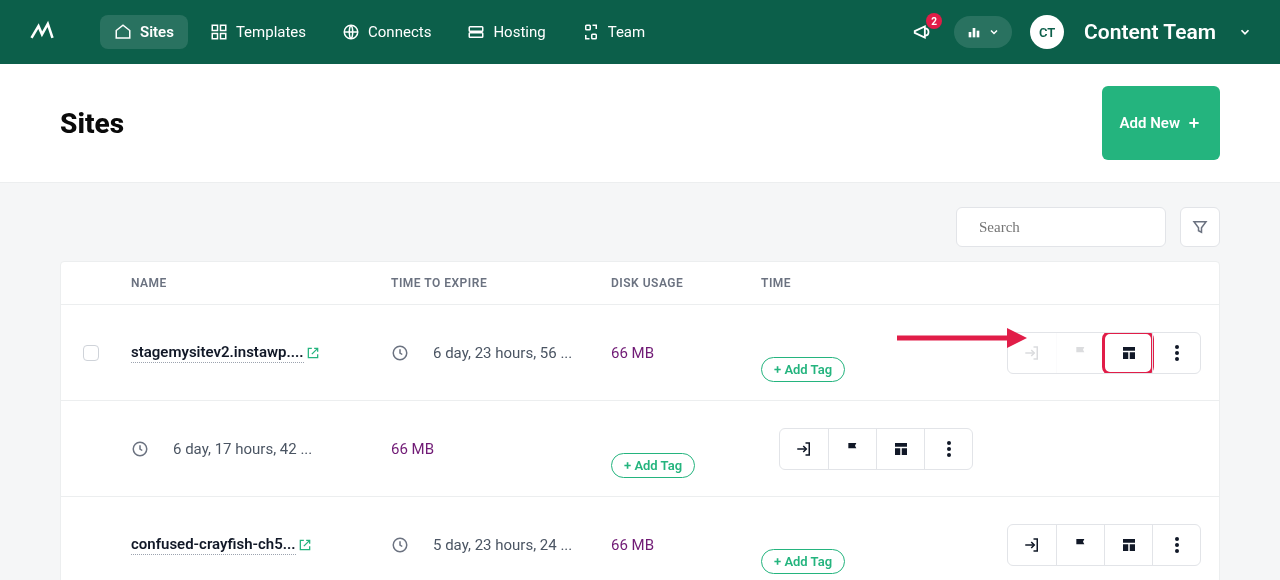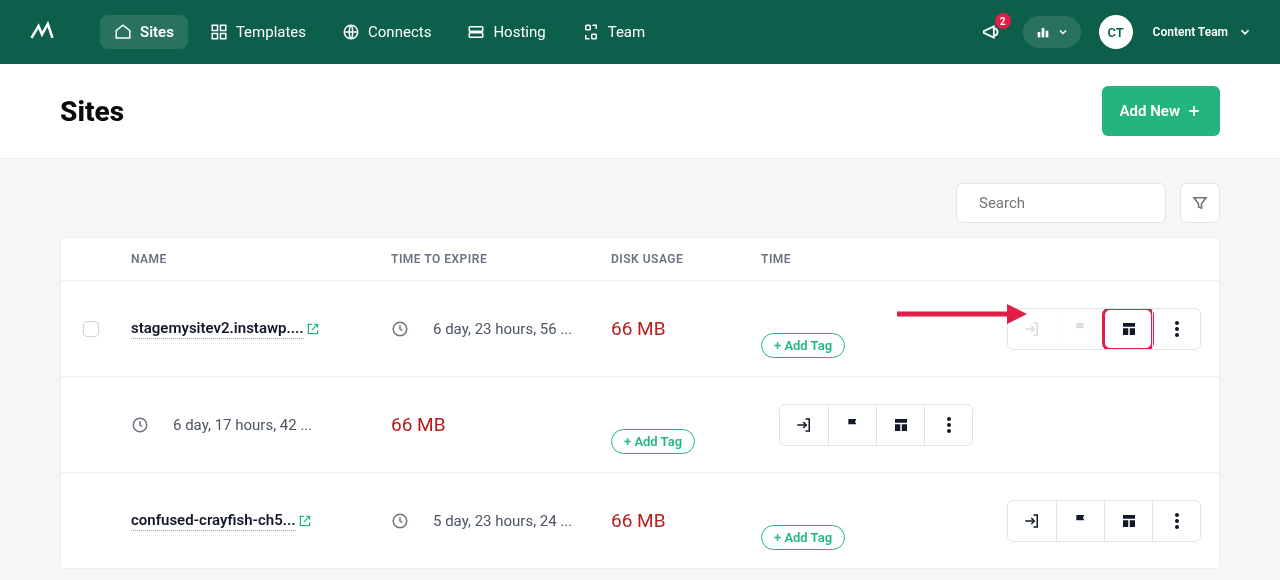--- a/index.html
+++ b/index.html
@@ -11,44 +11,44 @@
   .logo svg { display: block; }
   .nav-item { display: flex; align-items: center; gap: 8px; color: #fff; font-size: 15px; padding: 8px 14px; border-radius: 8px; cursor: pointer; }
   .nav-item.active { background: rgba(255,255,255,0.12); font-weight: 600; }
   .nav-icon { width: 18px; height: 18px; display: flex; align-items: center; justify-content: center; }
 
   .topbar-spacer { flex: 1; }
   .bell-wrap { position: relative; color: #fff; padding: 6px; cursor: pointer; margin-right: 6px; }
   .badge { position: absolute; top: -2px; right: -2px; background: #e11d48; color: #fff; font-size: 10px; font-weight: 700; width: 16px; height: 16px; border-radius: 50%; display: flex; align-items: center; justify-content: center; }
   .chart-btn { background: rgba(255,255,255,0.12); color: #fff; padding: 8px 12px; border-radius: 999px; display: flex; align-items: center; gap: 6px; cursor: pointer; margin-right: 10px; }
   .avatar { width: 34px; height: 34px; border-radius: 50%; background: #fff; color: #0c5f4a; font-weight: 600; font-size: 13px; display: flex; align-items: center; justify-content: center; margin-right: 12px; }
-  .team-name { color: #fff; font-size: 12px; font-weight: 600; margin-right: 2px; }
+  .team-name { color: #fff; font-size: 21px; font-weight: 600; margin-right: 14px; }
   .team-caret { color: #fff; }
 
   
   .page-header { background: #fff; padding: 22px 60px; display: flex; align-items: center; border-bottom: 1px solid #eceeef; }
   .page-title { font-size: 28px; font-weight: 800; color: #0a0a0a; }
-  .add-btn { margin-left: auto; background: #24b47e; color: #fff; border: none; padding: 16px 18px; border-radius: 6px; font-size: 15px; font-weight: 600; display: flex; align-items: center; gap: 6px; cursor: pointer; }
+  .add-btn { margin-left: auto; background: #24b47e; color: #fff; border: none; padding: 28px 18px; border-radius: 6px; font-size: 15px; font-weight: 600; display: flex; align-items: center; gap: 6px; cursor: pointer; }
 
   
   .toolbar { padding: 24px 60px 14px; display: flex; justify-content: flex-end; gap: 14px; }
   .search-box { display: flex; align-items: center; gap: 8px; background: #fff; border: 1px solid #e2e4e8; border-radius: 6px; padding: 8px 14px; width: 210px; }
-  .search-box input { border: none; outline: none; font-size: 15px; flex: 1; background: transparent; }
+  .search-box input { border: none; outline: none; font-size: 15px; flex: 1; background: transparent; font-family: Liberation Serif, serif; }
   .filter-btn { background: #fff; border: 1px solid #e2e4e8; border-radius: 6px; width: 40px; height: 40px; display: flex; align-items: center; justify-content: center; cursor: pointer; color: #6b7280; }
 
   
   .table { margin: 0 60px; background: #fff; border: 1px solid #eceeef; border-radius: 4px; }
   .thead { display: grid; grid-template-columns: 60px 260px 220px 150px 220px 1fr; padding: 14px 10px 14px 10px; font-size: 12px; letter-spacing: .5px; color: #6b7280; font-weight: 600; position: relative; }
   .row { display: grid; grid-template-columns: 60px 260px 220px 150px 220px 1fr; border-top: 1px solid #eceeef; padding: 18px 10px; align-items: center; position: relative; }
   .check { width: 16px; height: 16px; border: 1.5px solid #cfd3d9; border-radius: 4px; margin-left: 12px; }
   .site-name { color: #111827; font-size: 15px; font-weight: 600; display: flex; align-items: center; gap: 2px; }
   .site-name .txt { border-bottom: 1px dotted #9ca3af; padding-bottom: 1px; }
   .ext-icon { color: #24b47e; }
   .ttl { display: flex; align-items: center; gap: 24px; color: #4b5563; font-size: 15px; }
-  .disk { color: #b91c1c; font-size: 19px; text-align: left; }
+  .disk { color: #701a75; font-size: 15px; text-align: left; }
   .tag-btn { border: 1px solid #24b47e; color: #24b47e; background: #fff; border-radius: 999px; padding: 4px 12px; font-size: 13px; font-weight: 600; cursor: pointer; margin-top: 34px; }
 
   .row-actions { display: flex; justify-content: flex-end; gap: 0; }
   .act-group { display: flex; border: 1px solid #e2e4e8; border-radius: 6px; overflow: hidden; margin-right: 8px; }
   .act { width: 48px; height: 40px; display: flex; align-items: center; justify-content: center; cursor: pointer; color: #111827; position: relative; }
   .act + .act { border-left: 1px solid #e2e4e8; }
   .act.highlight { outline: 3px solid #e11d48; outline-offset: -1px; border-radius: 6px; }
 
   .arrow-annot { position: absolute; top: 18px; right: 192px; pointer-events: none; }
 

